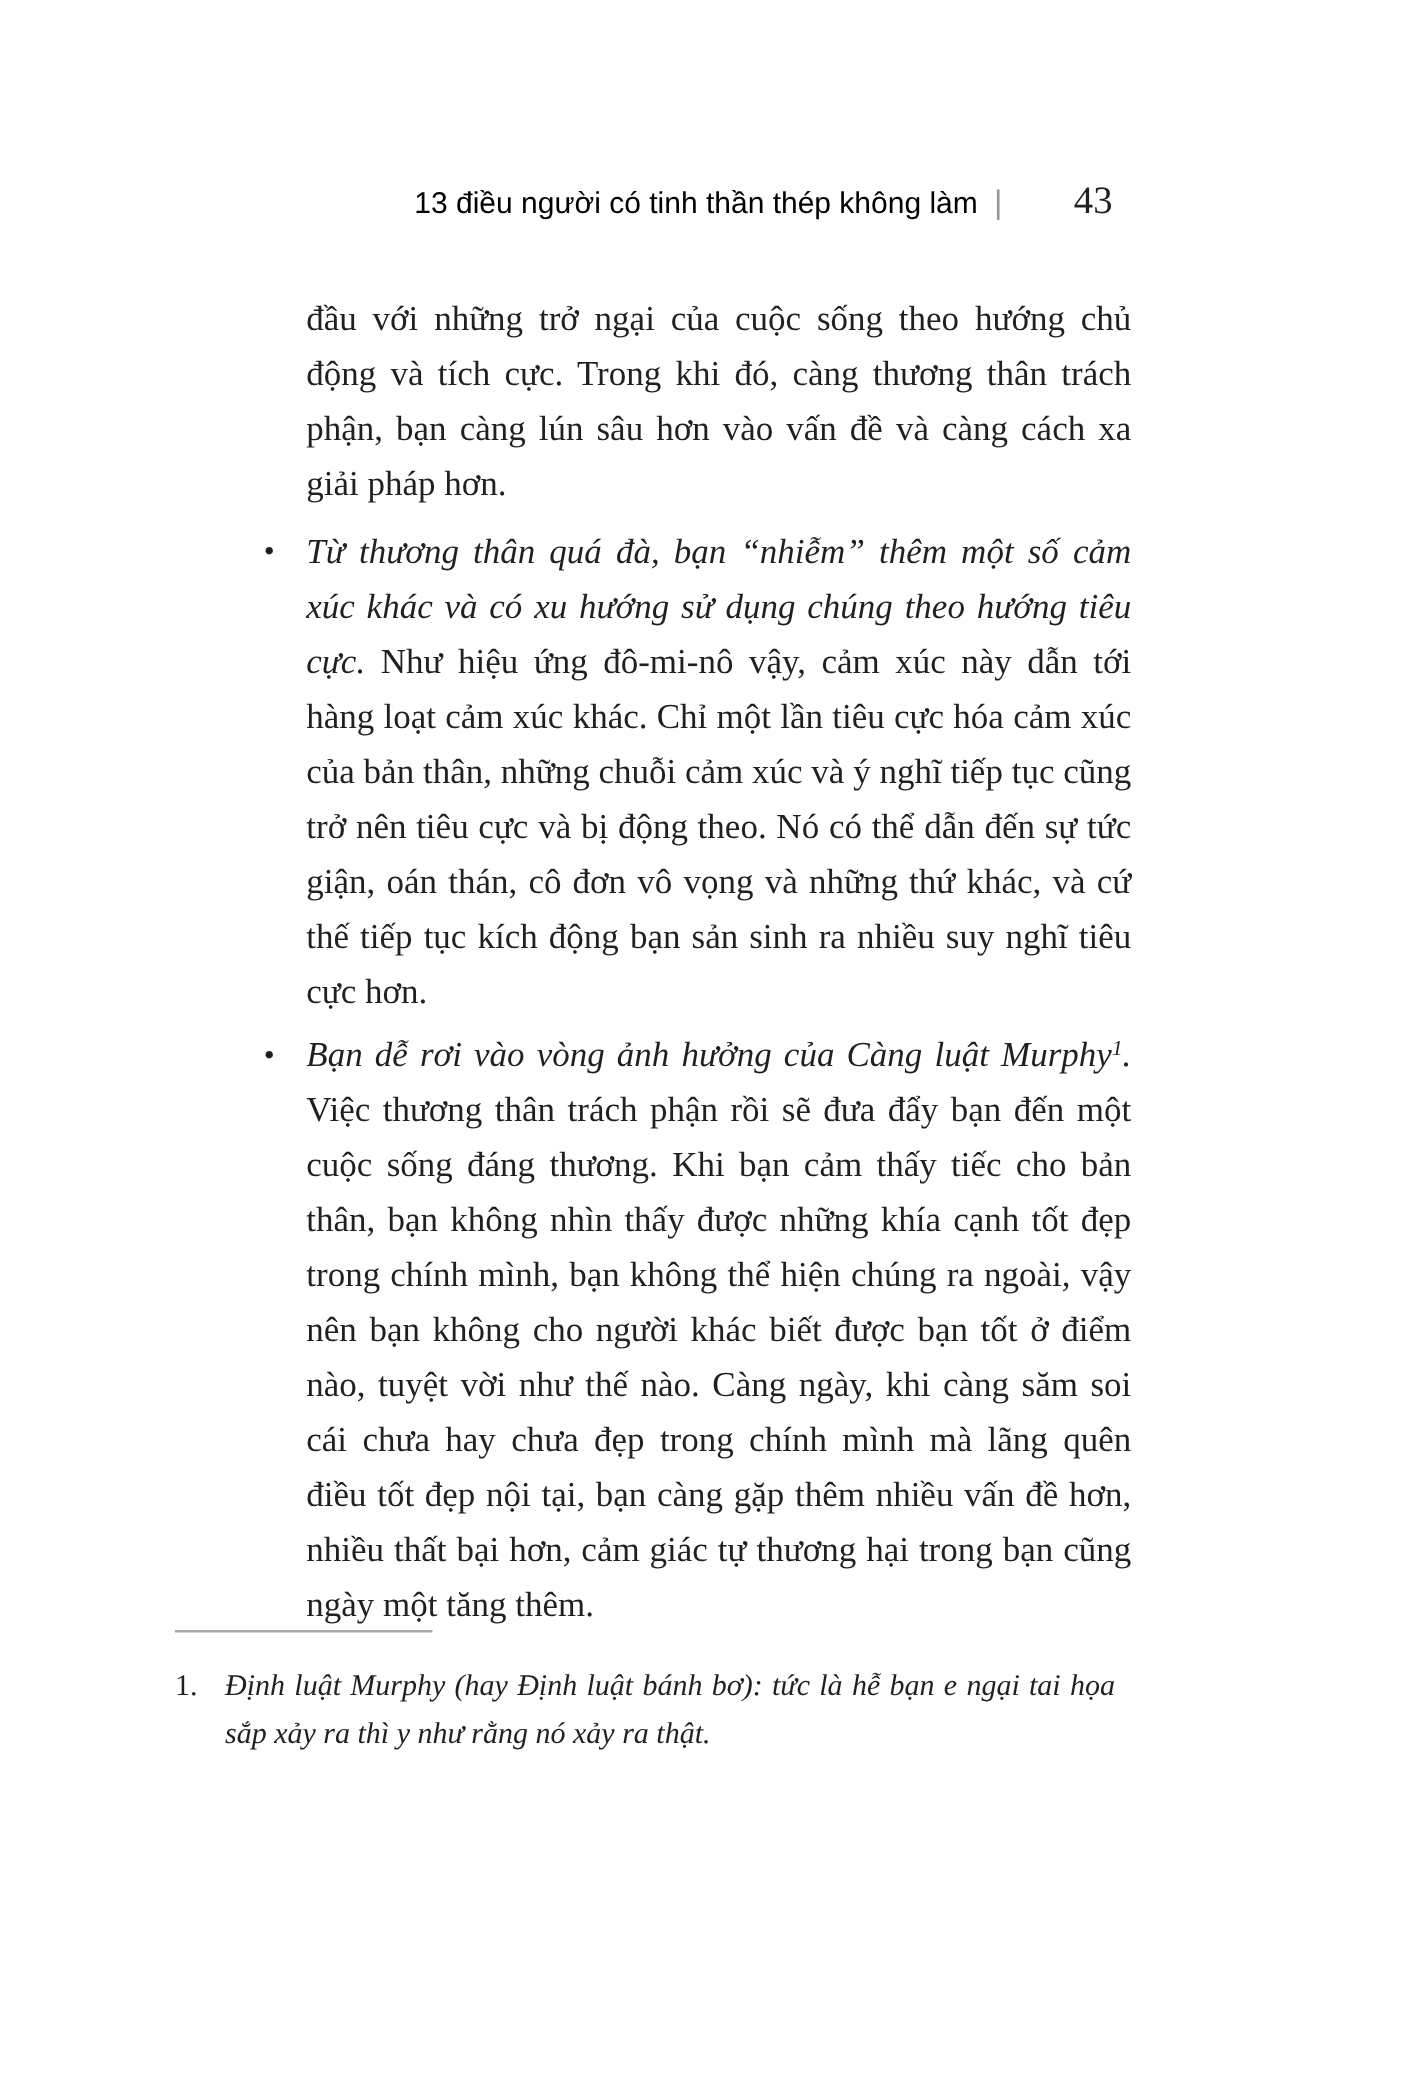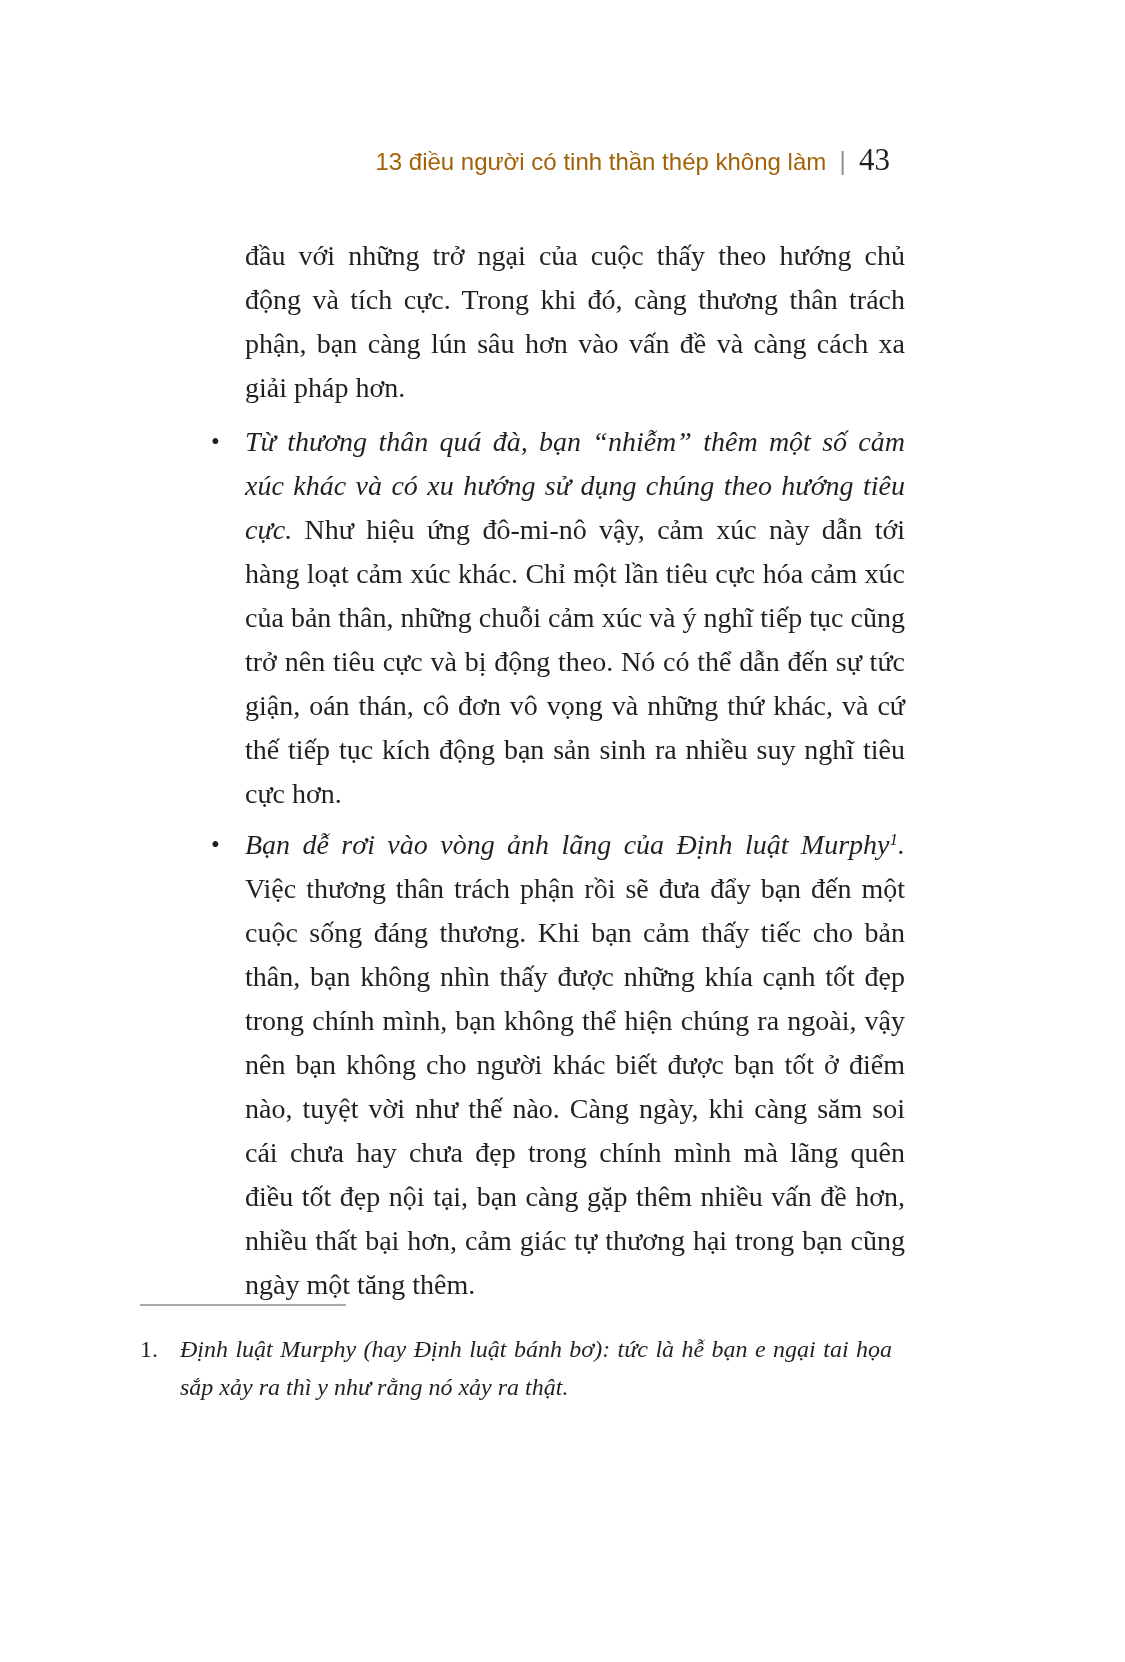--- a/index.html
+++ b/index.html
@@ -21,33 +21,34 @@
     top: 142px;
     left: 100px;
     right: 235px;
     text-align: right;
     white-space: nowrap;
   }
   .rh-title {
     font-family: "Liberation Sans", sans-serif;
     font-size: 24px;
     font-weight: 400;
-    color: #a16207;
+    color: #000000;
   }
   .rh-sep {
     font-family: "Liberation Sans", sans-serif;
     font-size: 26px;
     font-weight: 300;
     color: #939598;
     margin: 0 13px;
   }
   .rh-page {
     font-family: "Liberation Serif", serif;
     font-size: 31px;
     color: #231f20;
+    margin-left: 44px;
   }
 
   
   .body-text {
     position: absolute;
     left: 245px;
     top: 234px;
     width: 660px;
     font-size: 28px;
     line-height: 44px;
@@ -97,31 +98,31 @@
 <body>
 
 <div class="page">
 
   <div class="running-head">
     <span class="rh-title">13 điều người có tinh thần thép không làm</span><span class="rh-sep">|</span><span class="rh-page">43</span>
   </div>
 
   <div class="body-text">
 
-    <p class="para">đầu với những trở ngại của cuộc thấy theo hướng chủ động và tích cực. Trong khi đó, càng thương thân trách phận, bạn càng lún sâu hơn vào vấn đề và càng cách xa giải pháp hơn.</p>
+    <p class="para">đầu với những trở ngại của cuộc sống theo hướng chủ động và tích cực. Trong khi đó, càng thương thân trách phận, bạn càng lún sâu hơn vào vấn đề và càng cách xa giải pháp hơn.</p>
 
     <p class="bullet">
       <span class="bullet-marker">•</span>
       <span class="lead">Từ thương thân quá đà, bạn “nhiễm” thêm một số cảm xúc khác và có xu hướng sử dụng chúng theo hướng tiêu cực.</span>
       <span>Như hiệu ứng đô-mi-nô vậy, cảm xúc này dẫn tới hàng loạt cảm xúc khác. Chỉ một lần tiêu cực hóa cảm xúc của bản thân, những chuỗi cảm xúc và ý nghĩ tiếp tục cũng trở nên tiêu cực và bị động theo. Nó có thể dẫn đến sự tức giận, oán thán, cô đơn vô vọng và những thứ khác, và cứ thế tiếp tục kích động bạn sản sinh ra nhiều suy nghĩ tiêu cực hơn.</span>
     </p>
 
     <p class="bullet">
       <span class="bullet-marker">•</span>
-      <span class="lead"><span>Bạn dễ rơi vào vòng ảnh lãng của Định luật Murphy</span><sup class="fn-ref">1</sup><span>.</span></span>
+      <span class="lead"><span>Bạn dễ rơi vào vòng ảnh hưởng của Càng luật Murphy</span><sup class="fn-ref">1</sup><span>.</span></span>
       <span>Việc thương thân trách phận rồi sẽ đưa đẩy bạn đến một cuộc sống đáng thương. Khi bạn cảm thấy tiếc cho bản thân, bạn không nhìn thấy được những khía cạnh tốt đẹp trong chính mình, bạn không thể hiện chúng ra ngoài, vậy nên bạn không cho người khác biết được bạn tốt ở điểm nào, tuyệt vời như thế nào. Càng ngày, khi càng săm soi cái chưa hay chưa đẹp trong chính mình mà lãng quên điều tốt đẹp nội tại, bạn càng gặp thêm nhiều vấn đề hơn, nhiều thất bại hơn, cảm giác tự thương hại trong bạn cũng ngày một tăng thêm.</span>
     </p>
 
   </div>
 
   <div class="footnote-block">
     <div class="fn-rule"></div>
     <div class="fn-body">
       <span class="fn-num">1.</span>
       <span class="fn-text">Định luật Murphy (hay Định luật bánh bơ): tức là hễ bạn e ngại tai họa sắp xảy ra thì y như rằng nó xảy ra thật.</span>

